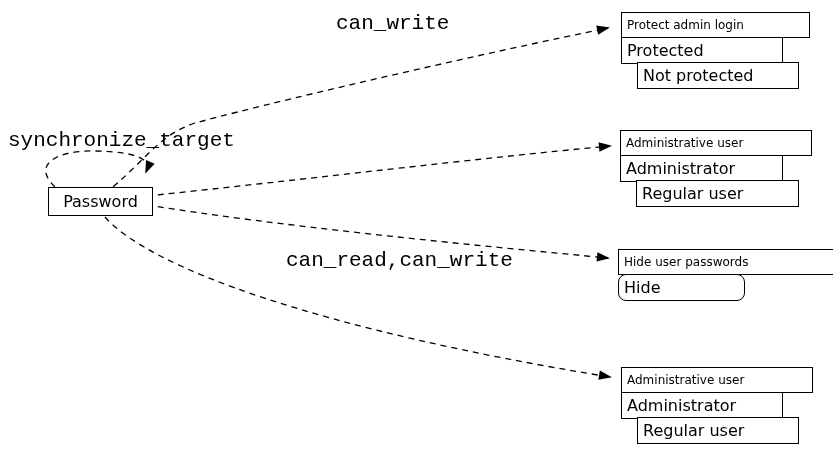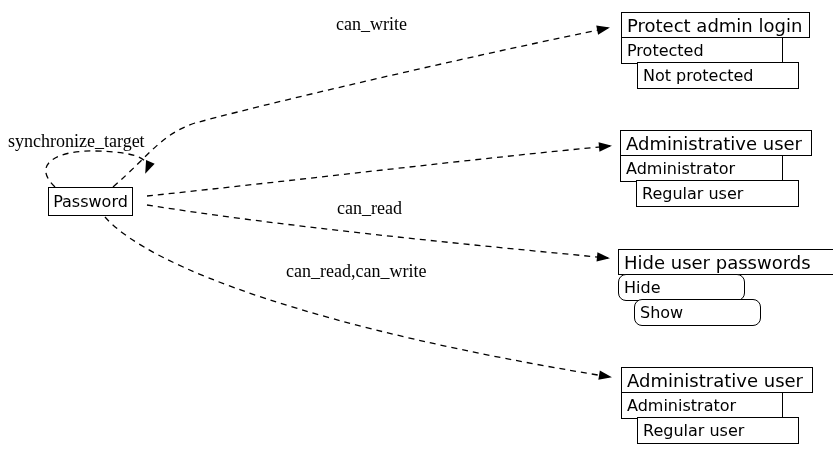--- a/index.html
+++ b/index.html
@@ -16,37 +16,37 @@
     fill: none;
     stroke: #000000;
     stroke-width: 1.3;
     stroke-dasharray: 6 5;
   }
 
   
   .pnode {
     position: absolute;
     left: 48px; top: 187px;
-    width: 85px; height: 29px;
+    width: 105px; height: 29px;
     border: 1.5px solid #000;
     box-sizing: border-box;
     display: flex; align-items: center; justify-content: center;
     font-size: 16px;
     background: #fff;
   }
 
   
   .record { position: absolute; }
   .record .hdr {
     border: 1.5px solid #000;
     box-sizing: border-box;
     height: 26px;
     display: flex; align-items: center;
     padding-left: 5px;
-    font-size: 18px;
+    font-size: 12px;
     background: #fff;
     white-space: nowrap;
   }
   .record .rows { margin-top: -1.5px; }
   .record .row {
     border: 1.5px solid #000;
     box-sizing: border-box;
     height: 27px;
     display: flex; align-items: center;
     padding-left: 5px;
@@ -68,30 +68,30 @@
   .n3 .hdr { width: 227px; }
   .n3 .row { width: 127px; border-radius: 8px; }
 
   .n4 { left: 621px; top: 367px; }
   .n4 .hdr { width: 192px; }
   .n4 .row { width: 162px; }
 
   
   .elabel {
     position: absolute;
-    font-family: Liberation Serif, serif;
-    font-size: 18px;
+    font-family: Liberation Mono, monospace;
+    font-size: 21px;
     line-height: 20px;
     white-space: nowrap;
   }
   .lbl-can-write          { left: 336px; top: 14px; }
   .lbl-sync-target        { left: 8px;   top: 131px; }
   .lbl-long               { left: 180px; top: 128px; }
   .lbl-can-read           { left: 337px; top: 198px; }
-  .lbl-can-read-can-write { left: 286px; top: 261px; }
+  .lbl-can-read-can-write { left: 286px; top: 251px; }
 </style>
 </head>
 <body>
 
 <div class="canvas">
 
   <svg class="edges" width="833" height="461" viewBox="0 0 833 461">
     <defs>
       <marker id="arrow" viewBox="0 0 10 10" refX="8.5" refY="5" markerWidth="14" markerHeight="10" orient="auto-start-reverse">
         <polygon points="0,1.4 10,5 0,8.6" fill="#000000"></polygon>
@@ -126,30 +126,28 @@
     <div class="rows">
       <div class="row">Administrator</div>
       <div class="row">Regular user</div>
     </div>
   </div>
 
   <div class="record n3">
     <div class="hdr">Hide user passwords</div>
     <div class="rows">
       <div class="row">Hide</div>
-      <div class="row">Show</div>
     </div>
   </div>
 
   <div class="record n4">
     <div class="hdr">Administrative user</div>
     <div class="rows">
       <div class="row">Administrator</div>
       <div class="row">Regular user</div>
     </div>
   </div>
 
   <span class="elabel lbl-can-write">can_write</span>
   <span class="elabel lbl-sync-target">synchronize_target</span>
-  <span class="elabel lbl-can-read">can_read</span>
   <span class="elabel lbl-can-read-can-write">can_read,can_write</span>
 
 </div>
 
 </body></html>

